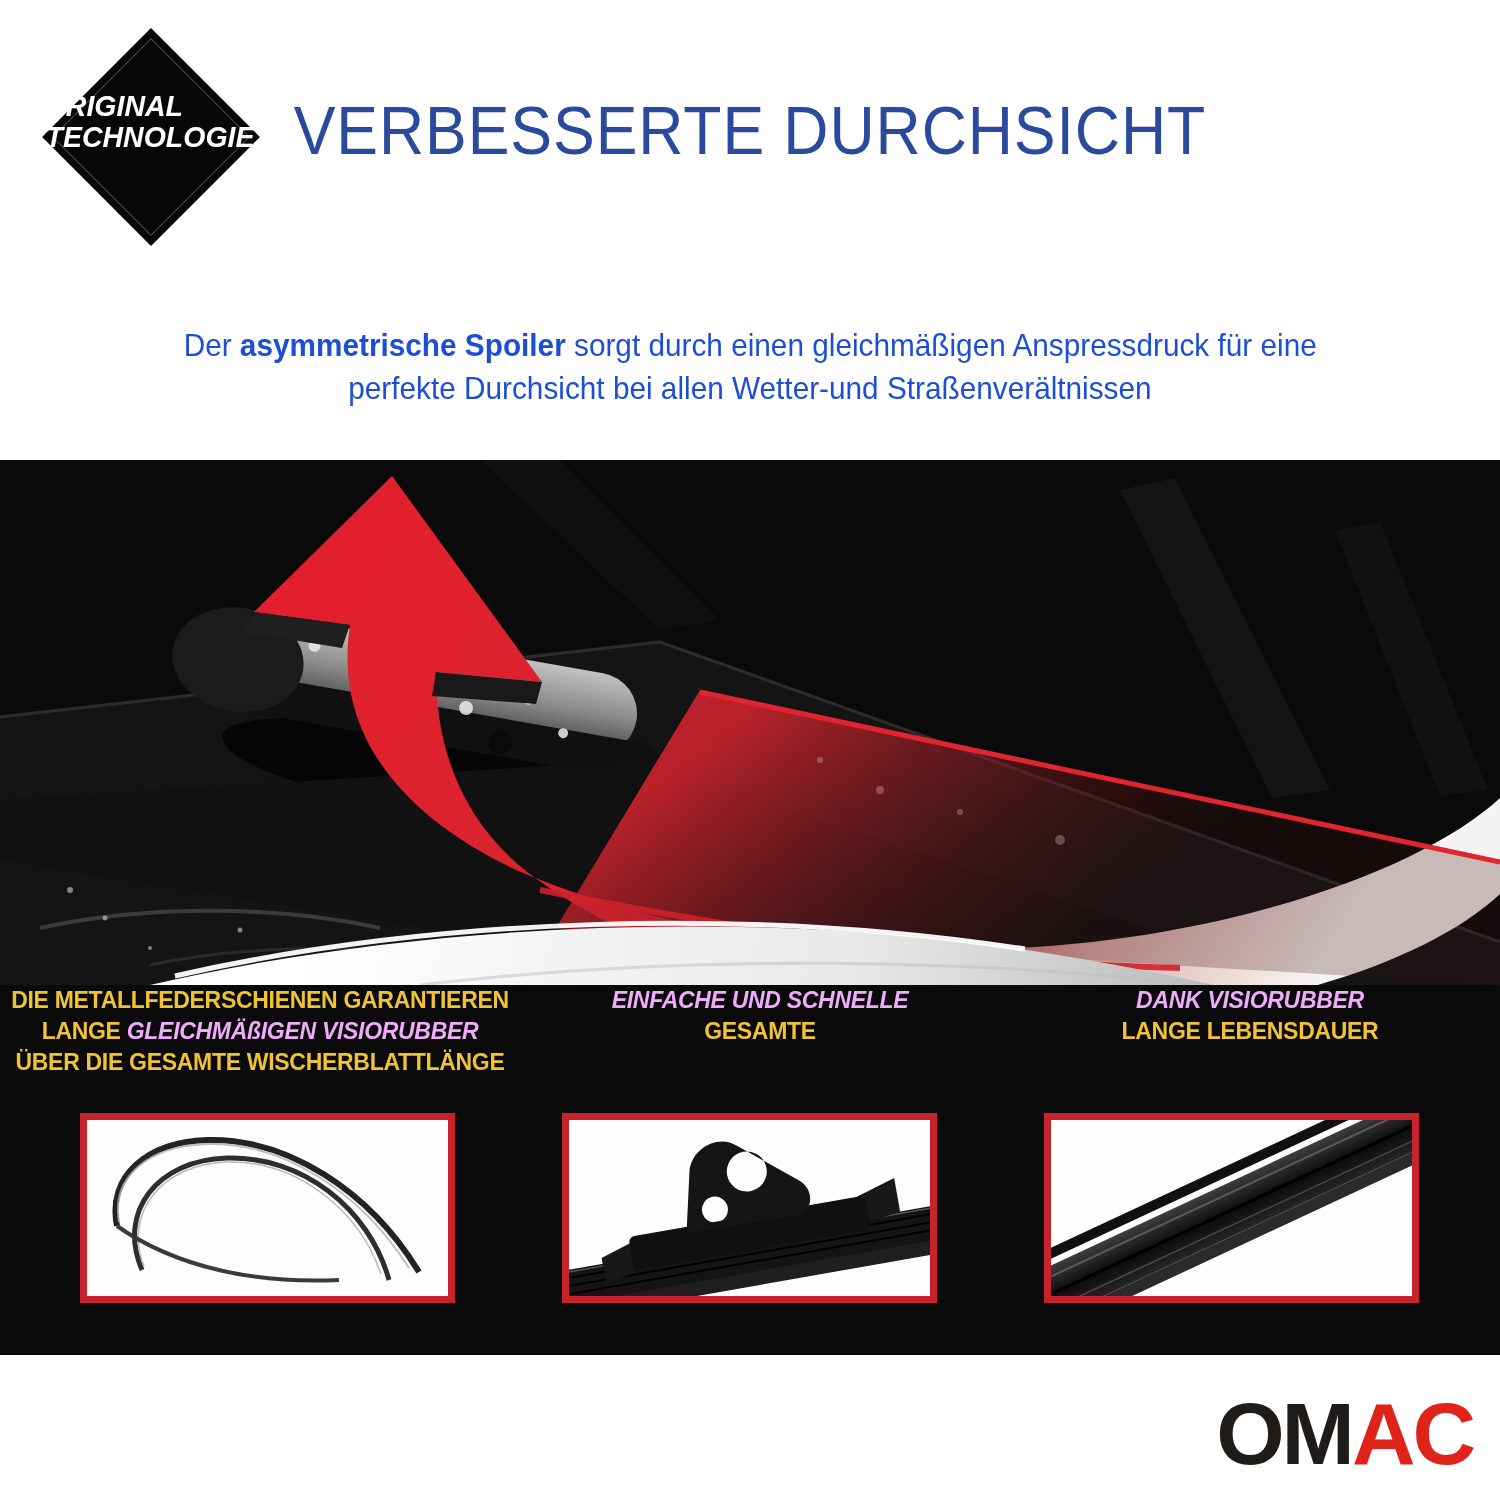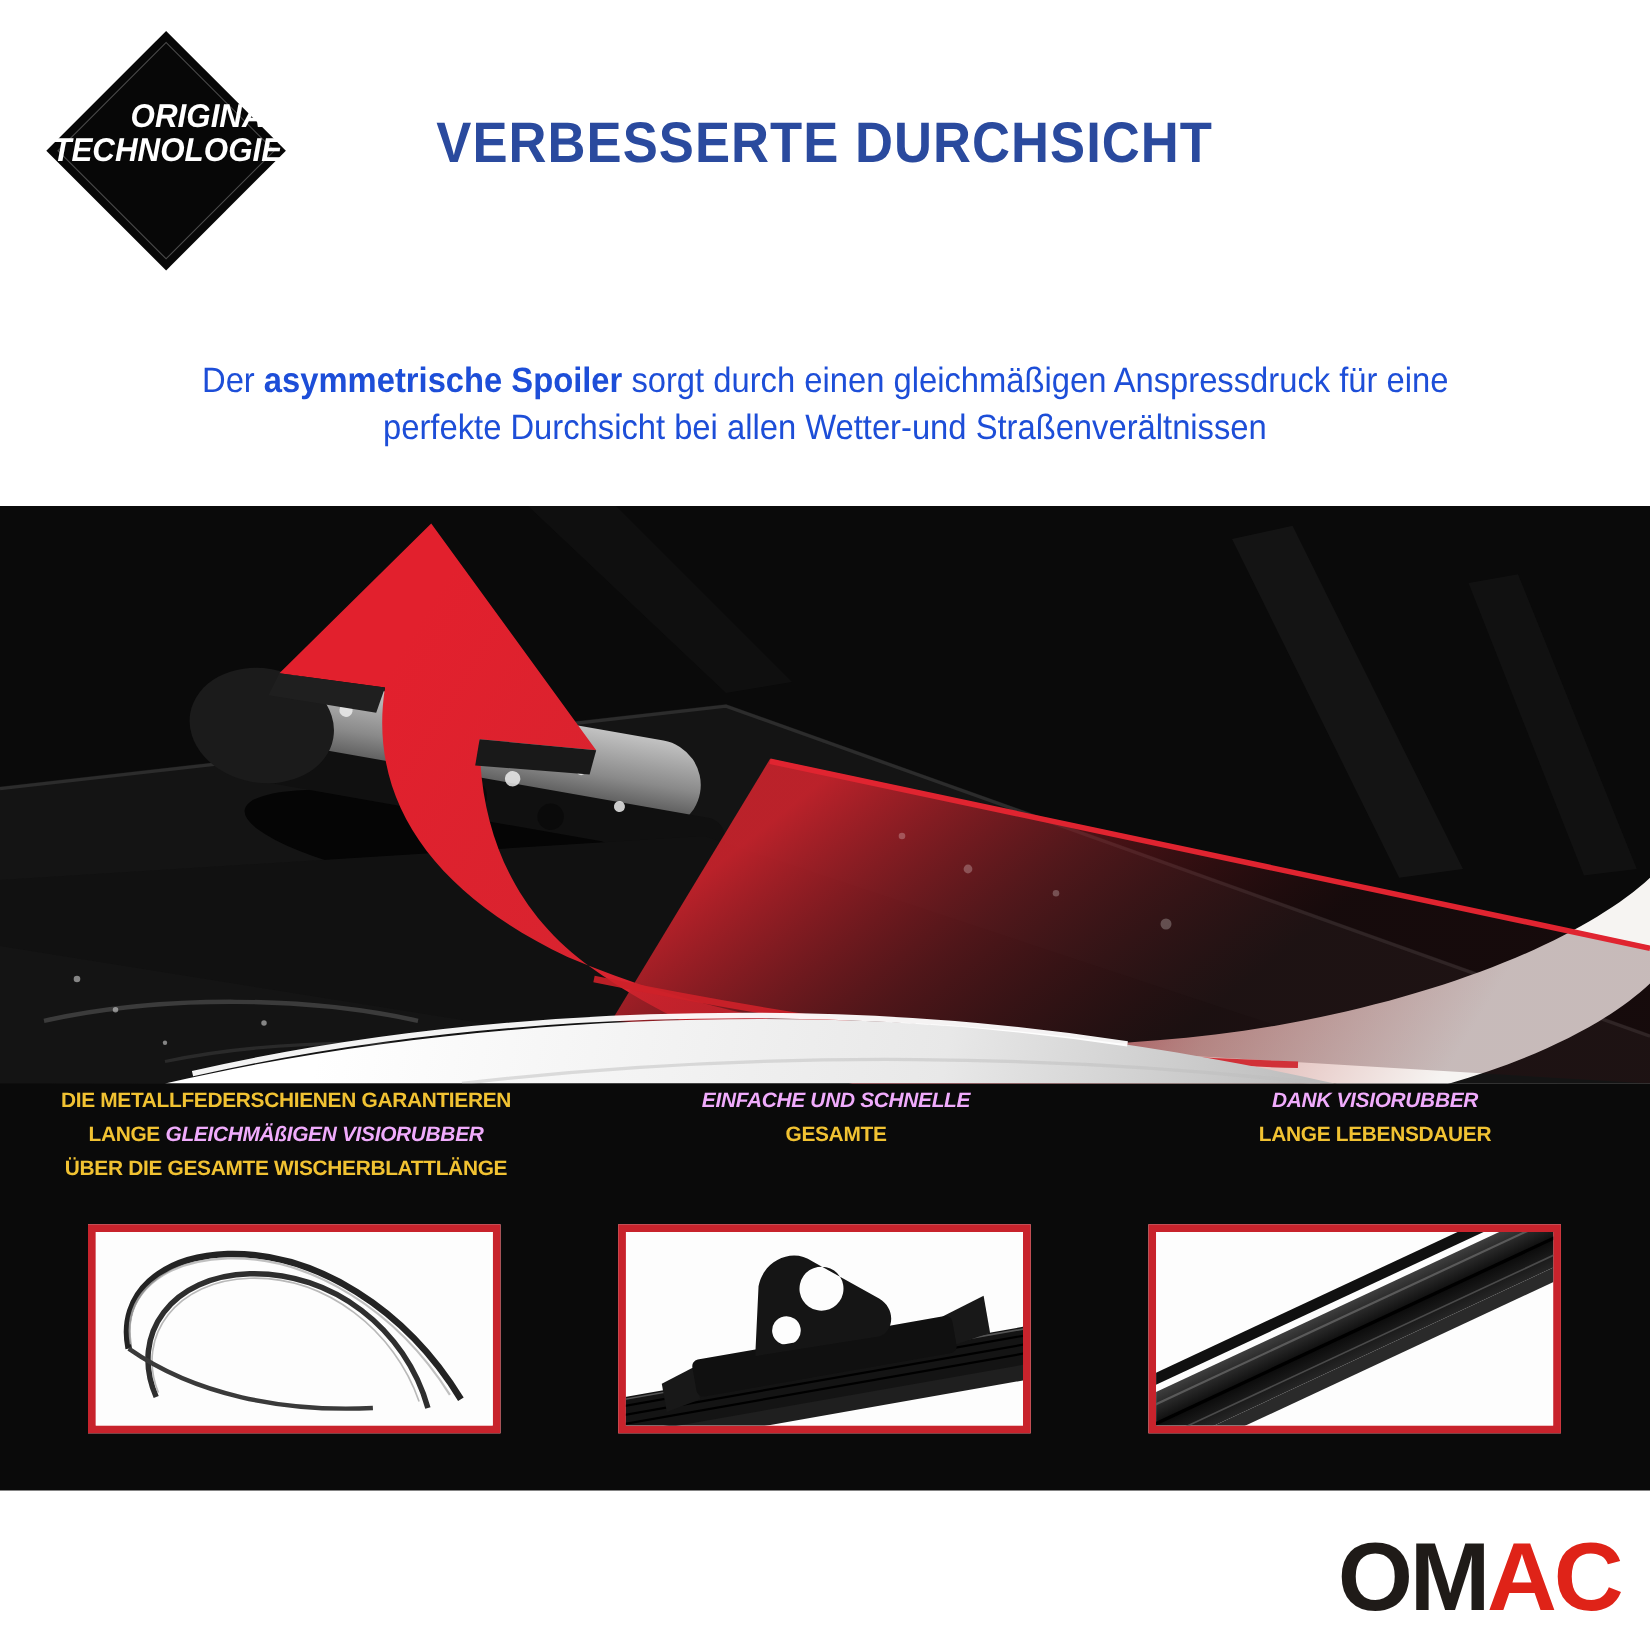--- a/index.html
+++ b/index.html
@@ -4,41 +4,41 @@
 <style>
   html,body{margin:0;padding:0;background:#fff;}
   .page{position:relative;width:1500px;height:1500px;background:#ffffff;overflow:hidden;
         font-family:"Liberation Sans",sans-serif;}
 
   
   .badge-box{position:absolute;left:40px;top:28px;width:222px;height:222px;}
   .diamond{position:absolute;left:34px;top:32px;width:154px;height:154px;background:#070707;
            transform:rotate(45deg);}
   .diamond::after{content:"";position:absolute;inset:7px;border:1px solid #4a4a4a;}
-  .badge-text{position:absolute;inset:0;display:flex;flex-direction:column;align-items:flex-end;
+  .badge-text{position:absolute;inset:0;display:flex;flex-direction:column;align-items:flex-start;
               justify-content:center;padding-bottom:34px;color:#fff;font-style:italic;
               font-weight:bold;font-size:30px;line-height:1.02;text-align:center;}
   .badge-text span{display:inline-block;transform:scaleX(.95);white-space:nowrap;}
 
   
   .main-title{position:absolute;top:96px;left:0;right:0;text-align:center;color:#2a4a9e;
-              font-weight:bold;font-size:52px;line-height:68px;}
+              font-weight:normal;font-size:68px;line-height:68px;}
   .main-title span{display:inline-block;transform:scaleX(.92);letter-spacing:1px;white-space:nowrap;}
   .intro{position:absolute;top:324px;left:0;right:0;text-align:center;color:#1d4ed8;
          font-size:32px;line-height:43px;}
   .intro .cond{display:inline-block;transform:scaleX(.93);white-space:nowrap;}
   .intro b{font-weight:bold;}
 
   
   .hero{position:absolute;top:460px;left:0;width:1500px;height:895px;background:#0a0a0a;}
   .hero-art{display:block;width:1500px;height:525px;}
 
   
   .features{position:absolute;top:525px;left:0;width:1500px;display:flex;}
-  .feat{font-weight:bold;font-size:19px;line-height:31px;text-align:center;letter-spacing:-.3px;}
+  .feat{font-weight:bold;font-size:23px;line-height:31px;text-align:center;letter-spacing:-.3px;}
   .feat-1{width:520px;}
   .feat-2{width:480px;}
   .feat-3{width:500px;}
   .yel{color:#f1c232;}
   .redt{color:#f0abfc;font-style:italic;}
 
   
   .photos{position:absolute;top:653px;left:80px;display:flex;gap:107px;}
   .frame{width:361px;height:176px;border:7px solid #c8232c;background:#fff;}
   .frame svg{display:block;}

